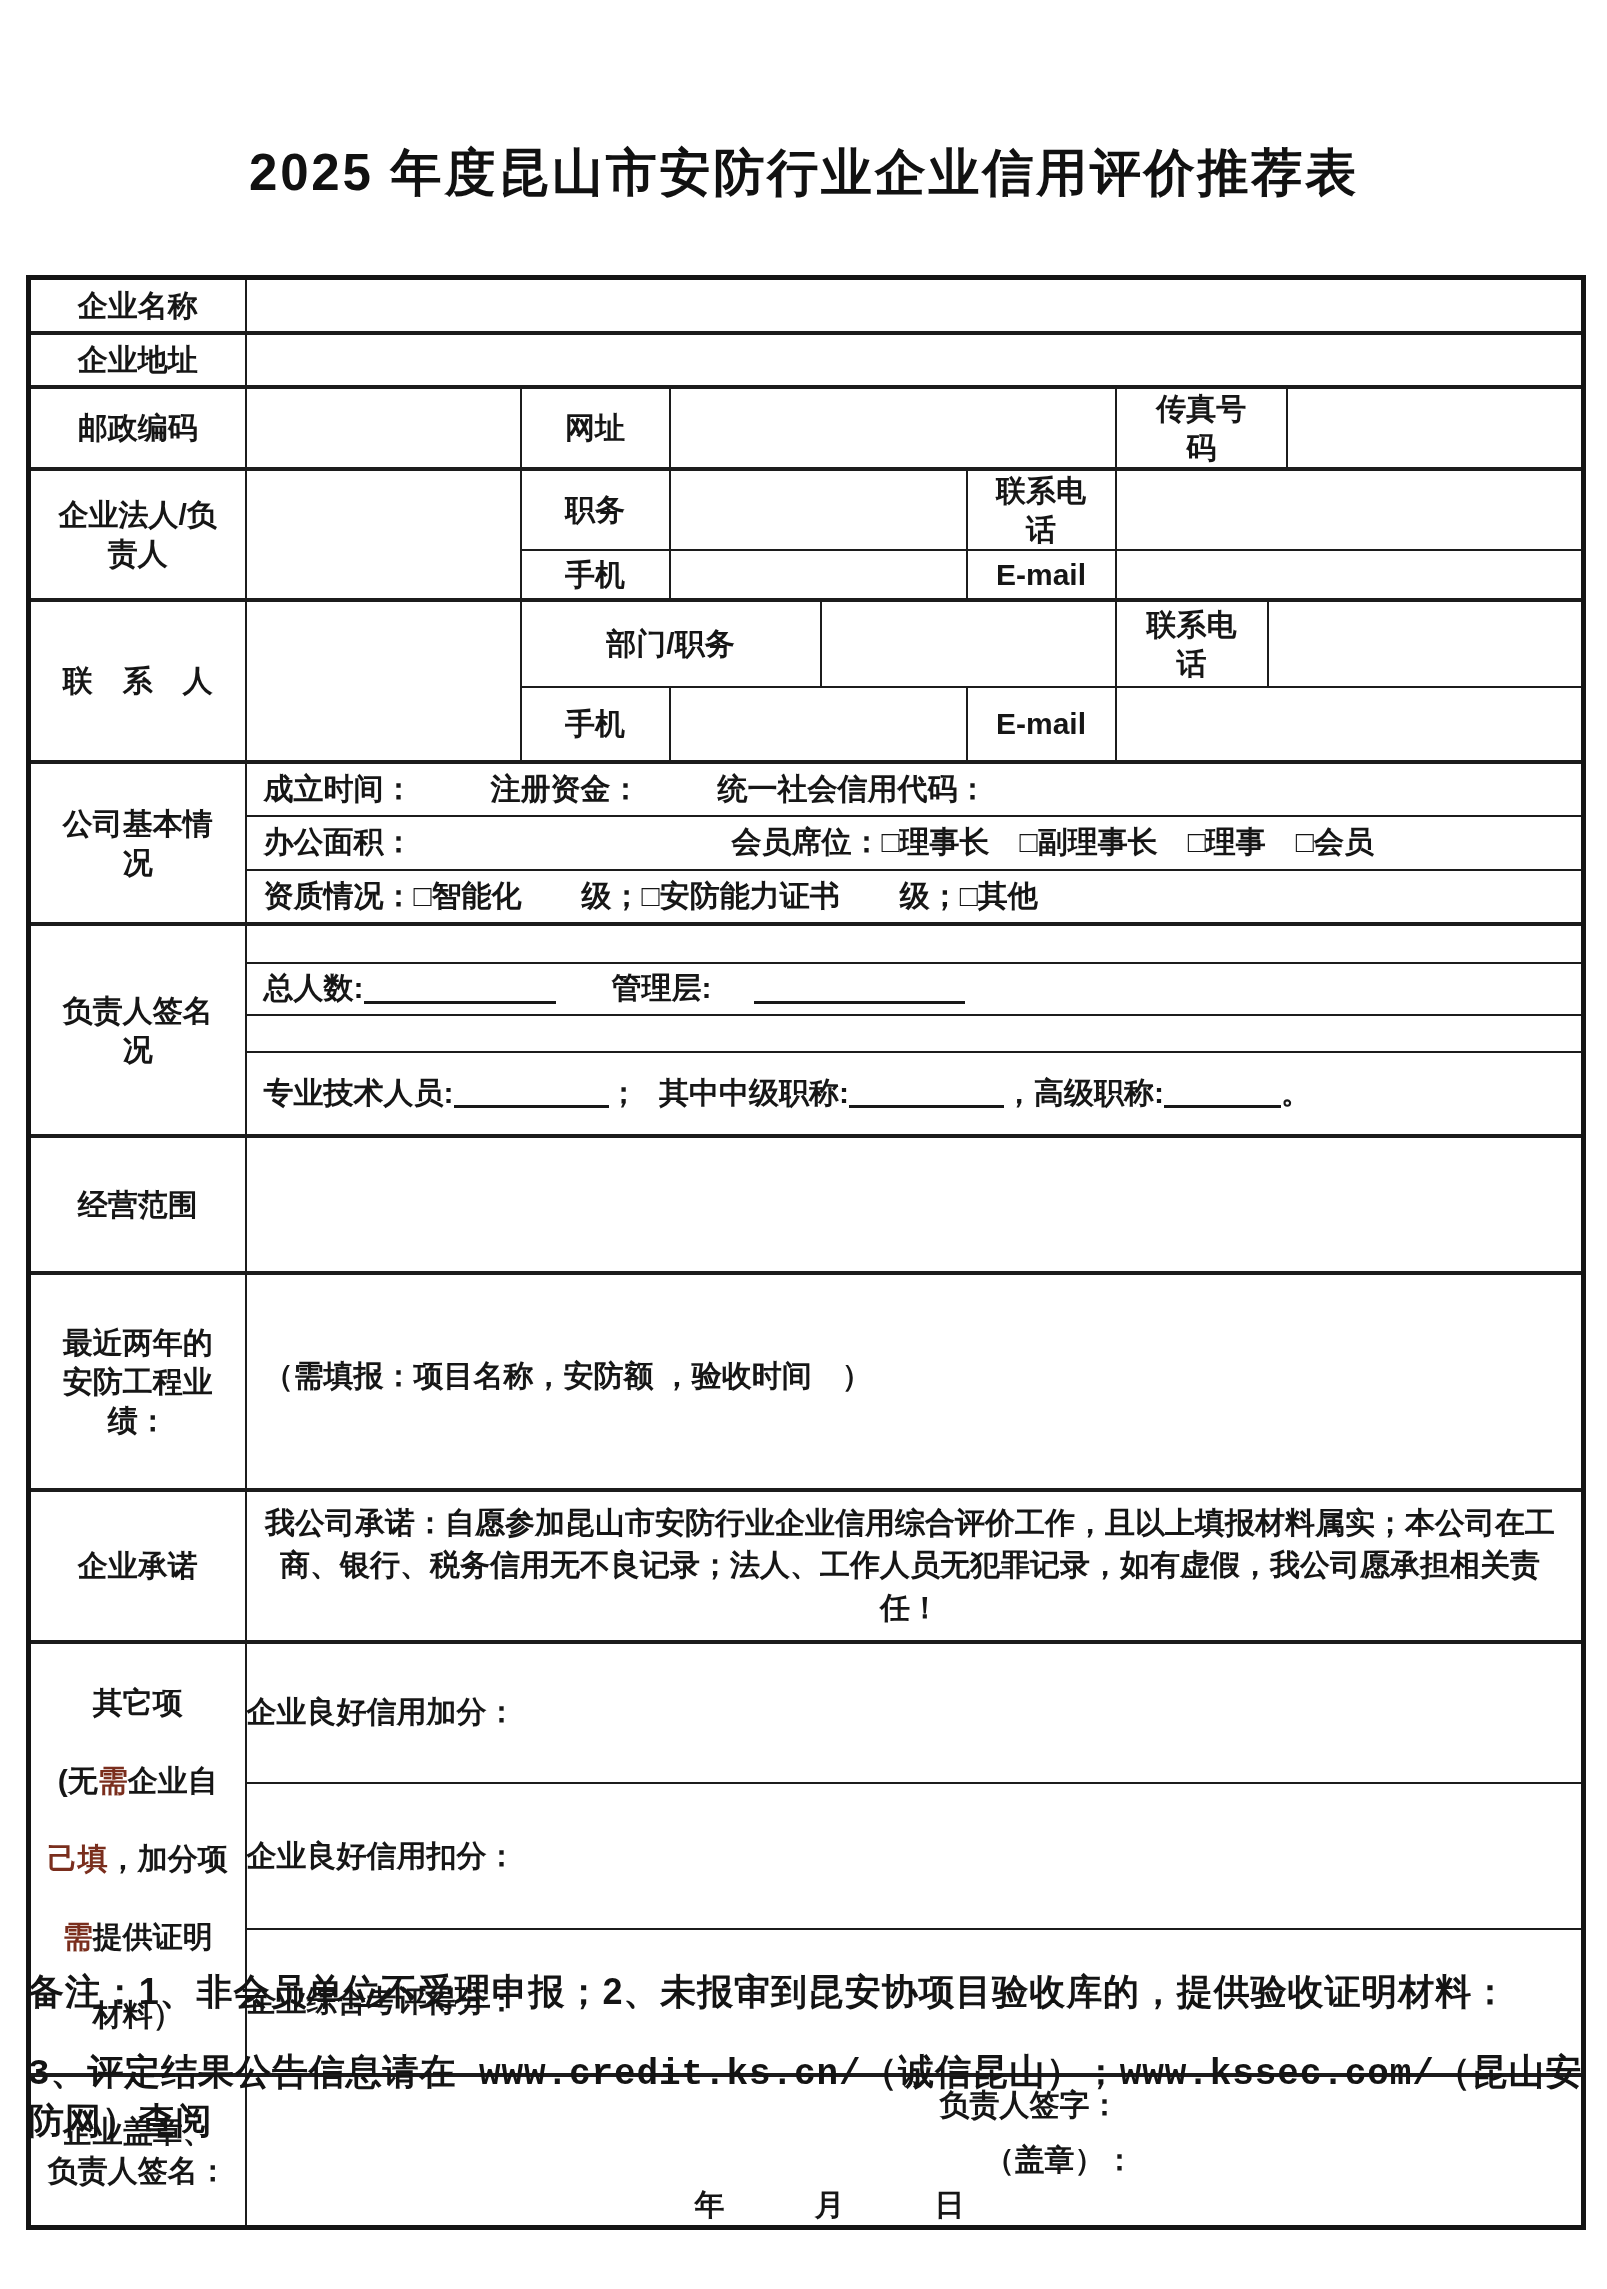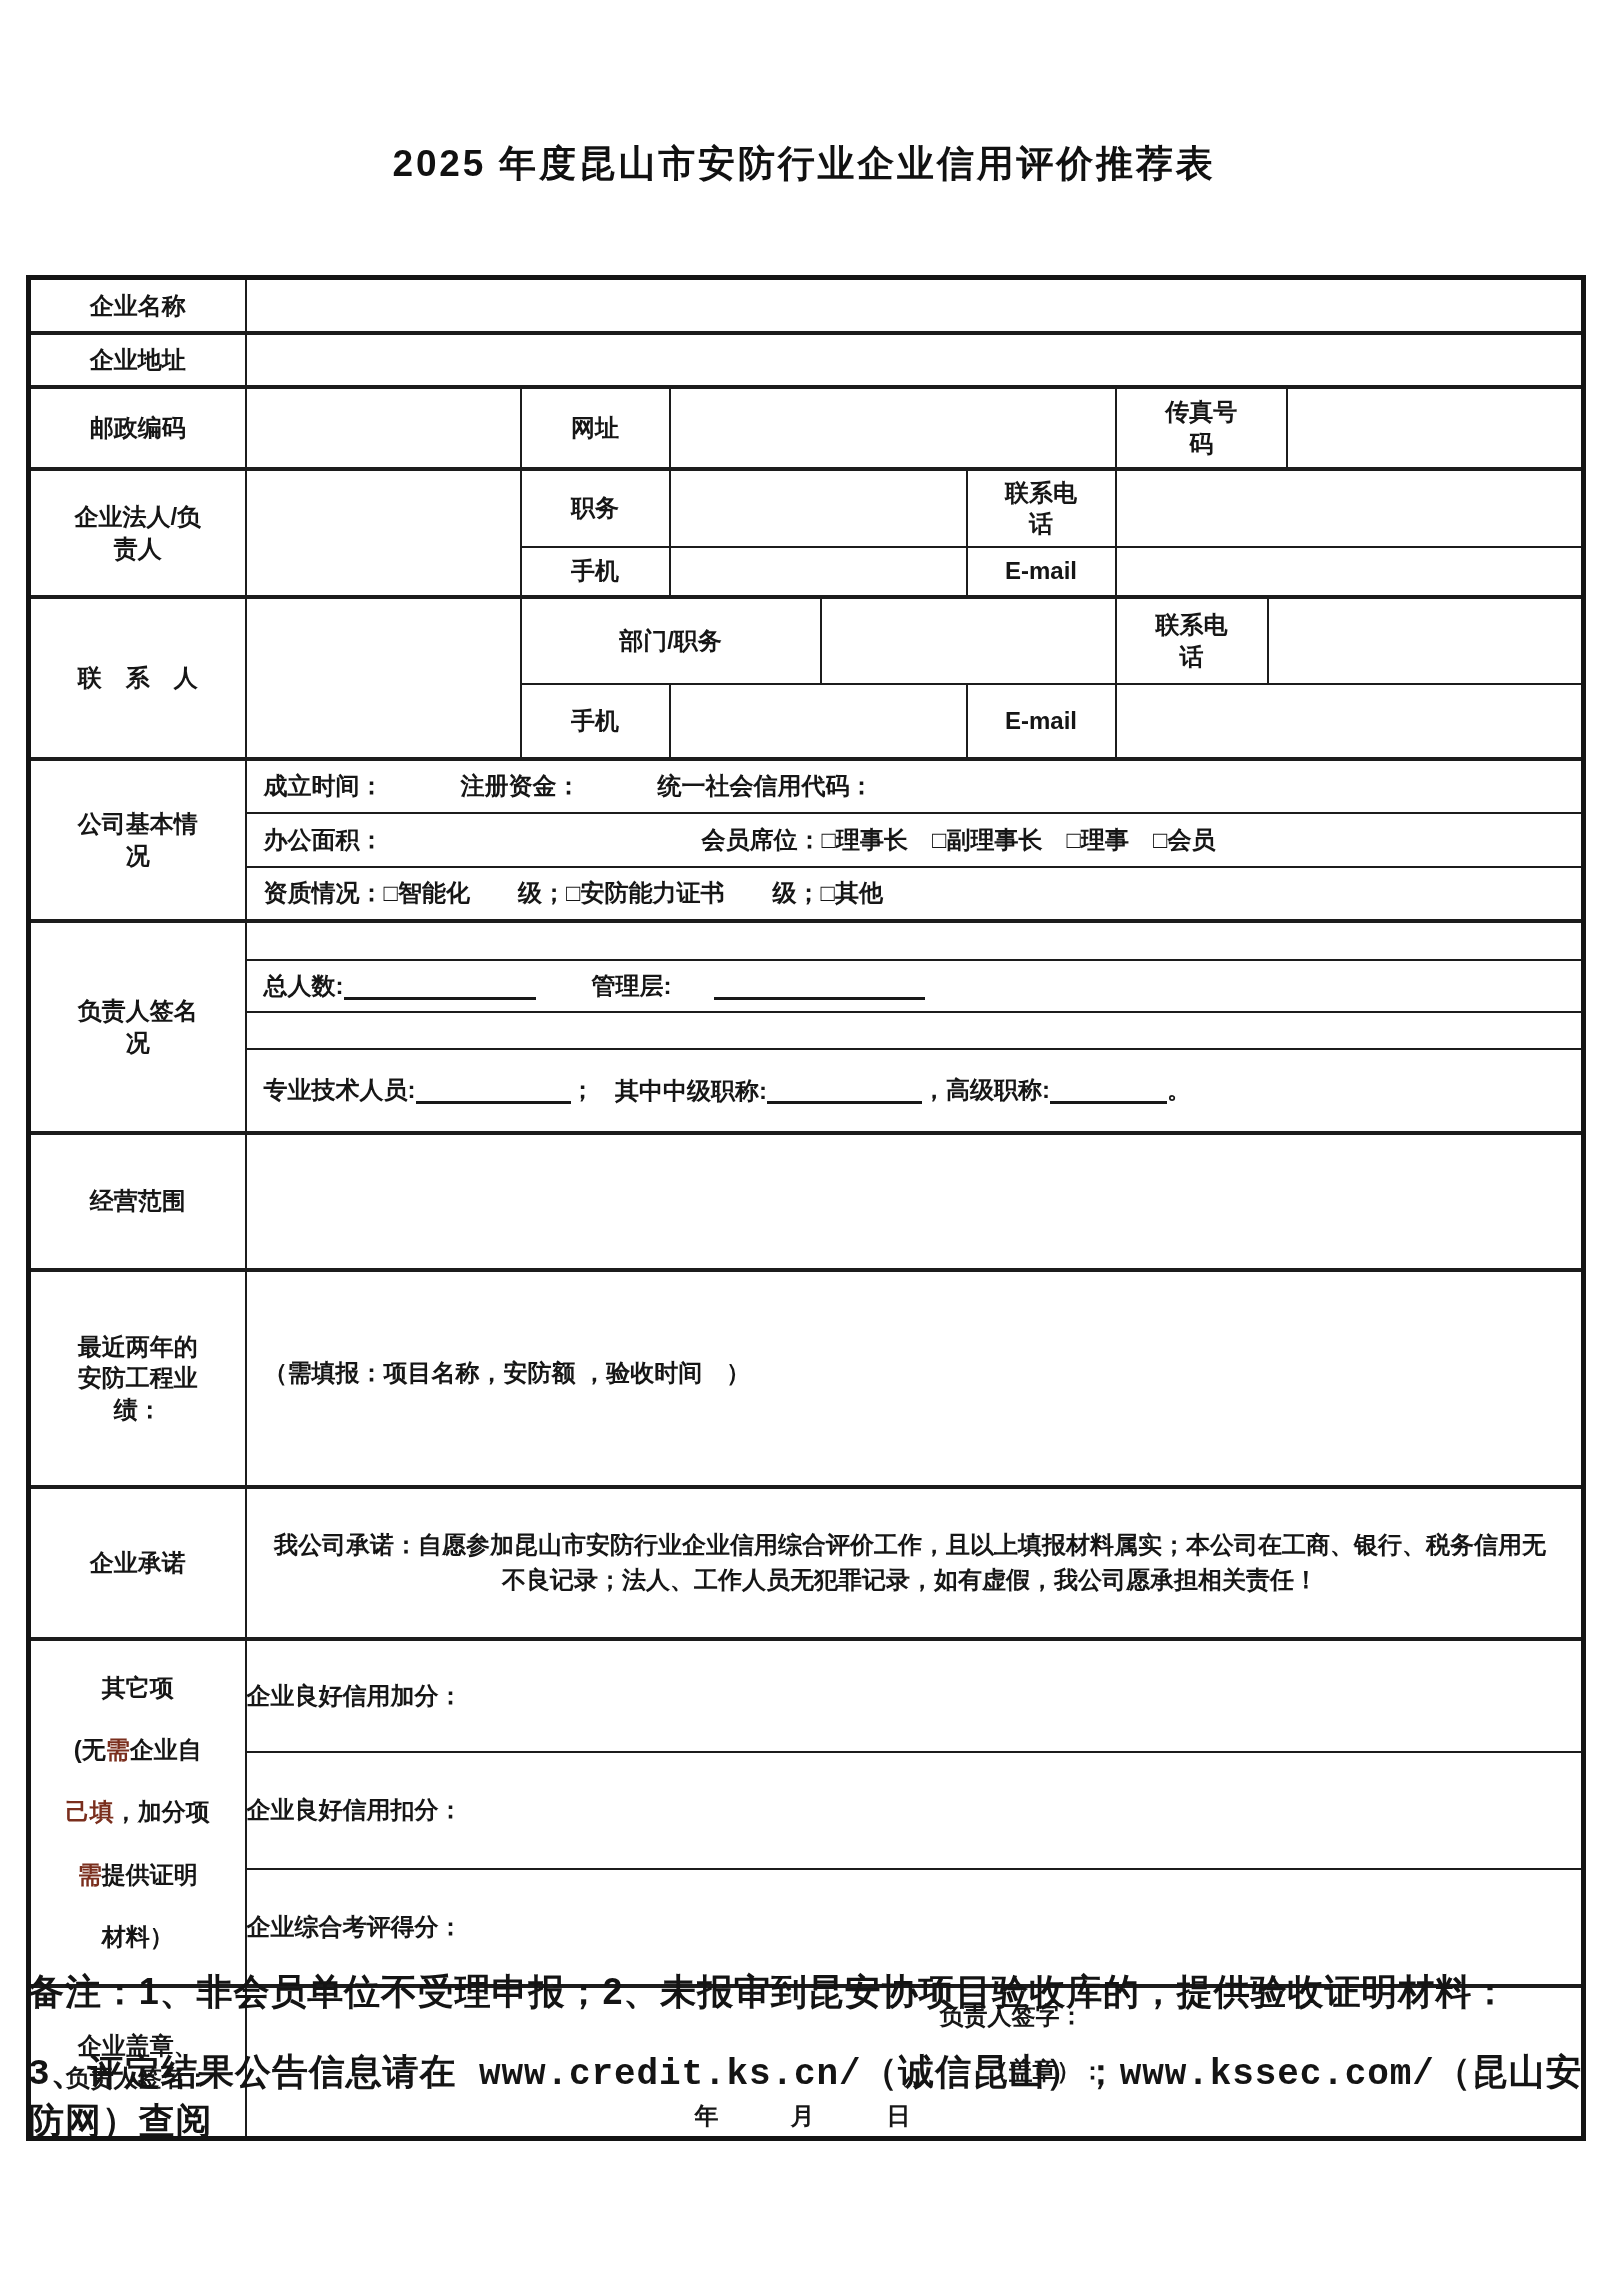--- a/index.html
+++ b/index.html
@@ -4,31 +4,31 @@
 <style>
   html,body{margin:0;padding:0;}
   body{
     width:1608px;height:2290px;position:relative;
     background:#ffffff;
     font-family:"Liberation Sans","DejaVu Sans",sans-serif;
     color:#161616;
   }
   .page-title{
     position:absolute;top:139px;left:0;width:1608px;
-    text-align:center;font-size:37px;font-weight:900;letter-spacing:2.8px;
+    text-align:center;font-size:51px;font-weight:900;letter-spacing:2.8px;
     color:#111;
   }
   table.form{
     position:absolute;left:26px;top:275px;
     width:1554px;border-collapse:collapse;table-layout:fixed;
     border:5.6px solid #141414;
   }
   table.form td{
     border:2.8px solid #1c1c1c;
-    font-weight:bold;font-size:24px;color:#161616;
+    font-weight:bold;font-size:30px;color:#161616;
     vertical-align:middle;padding:0;overflow:hidden;
   }
   tr.sec > td{border-top-width:4.7px;}
   td.lab{
     text-align:center;white-space:pre-line;line-height:1.30;
   }
   td.val{padding-left:17px;}
   .inline-line{padding-left:17px;display:block;}
   .gap180{margin-left:77px;}
   .gap339{margin-left:318px;}

